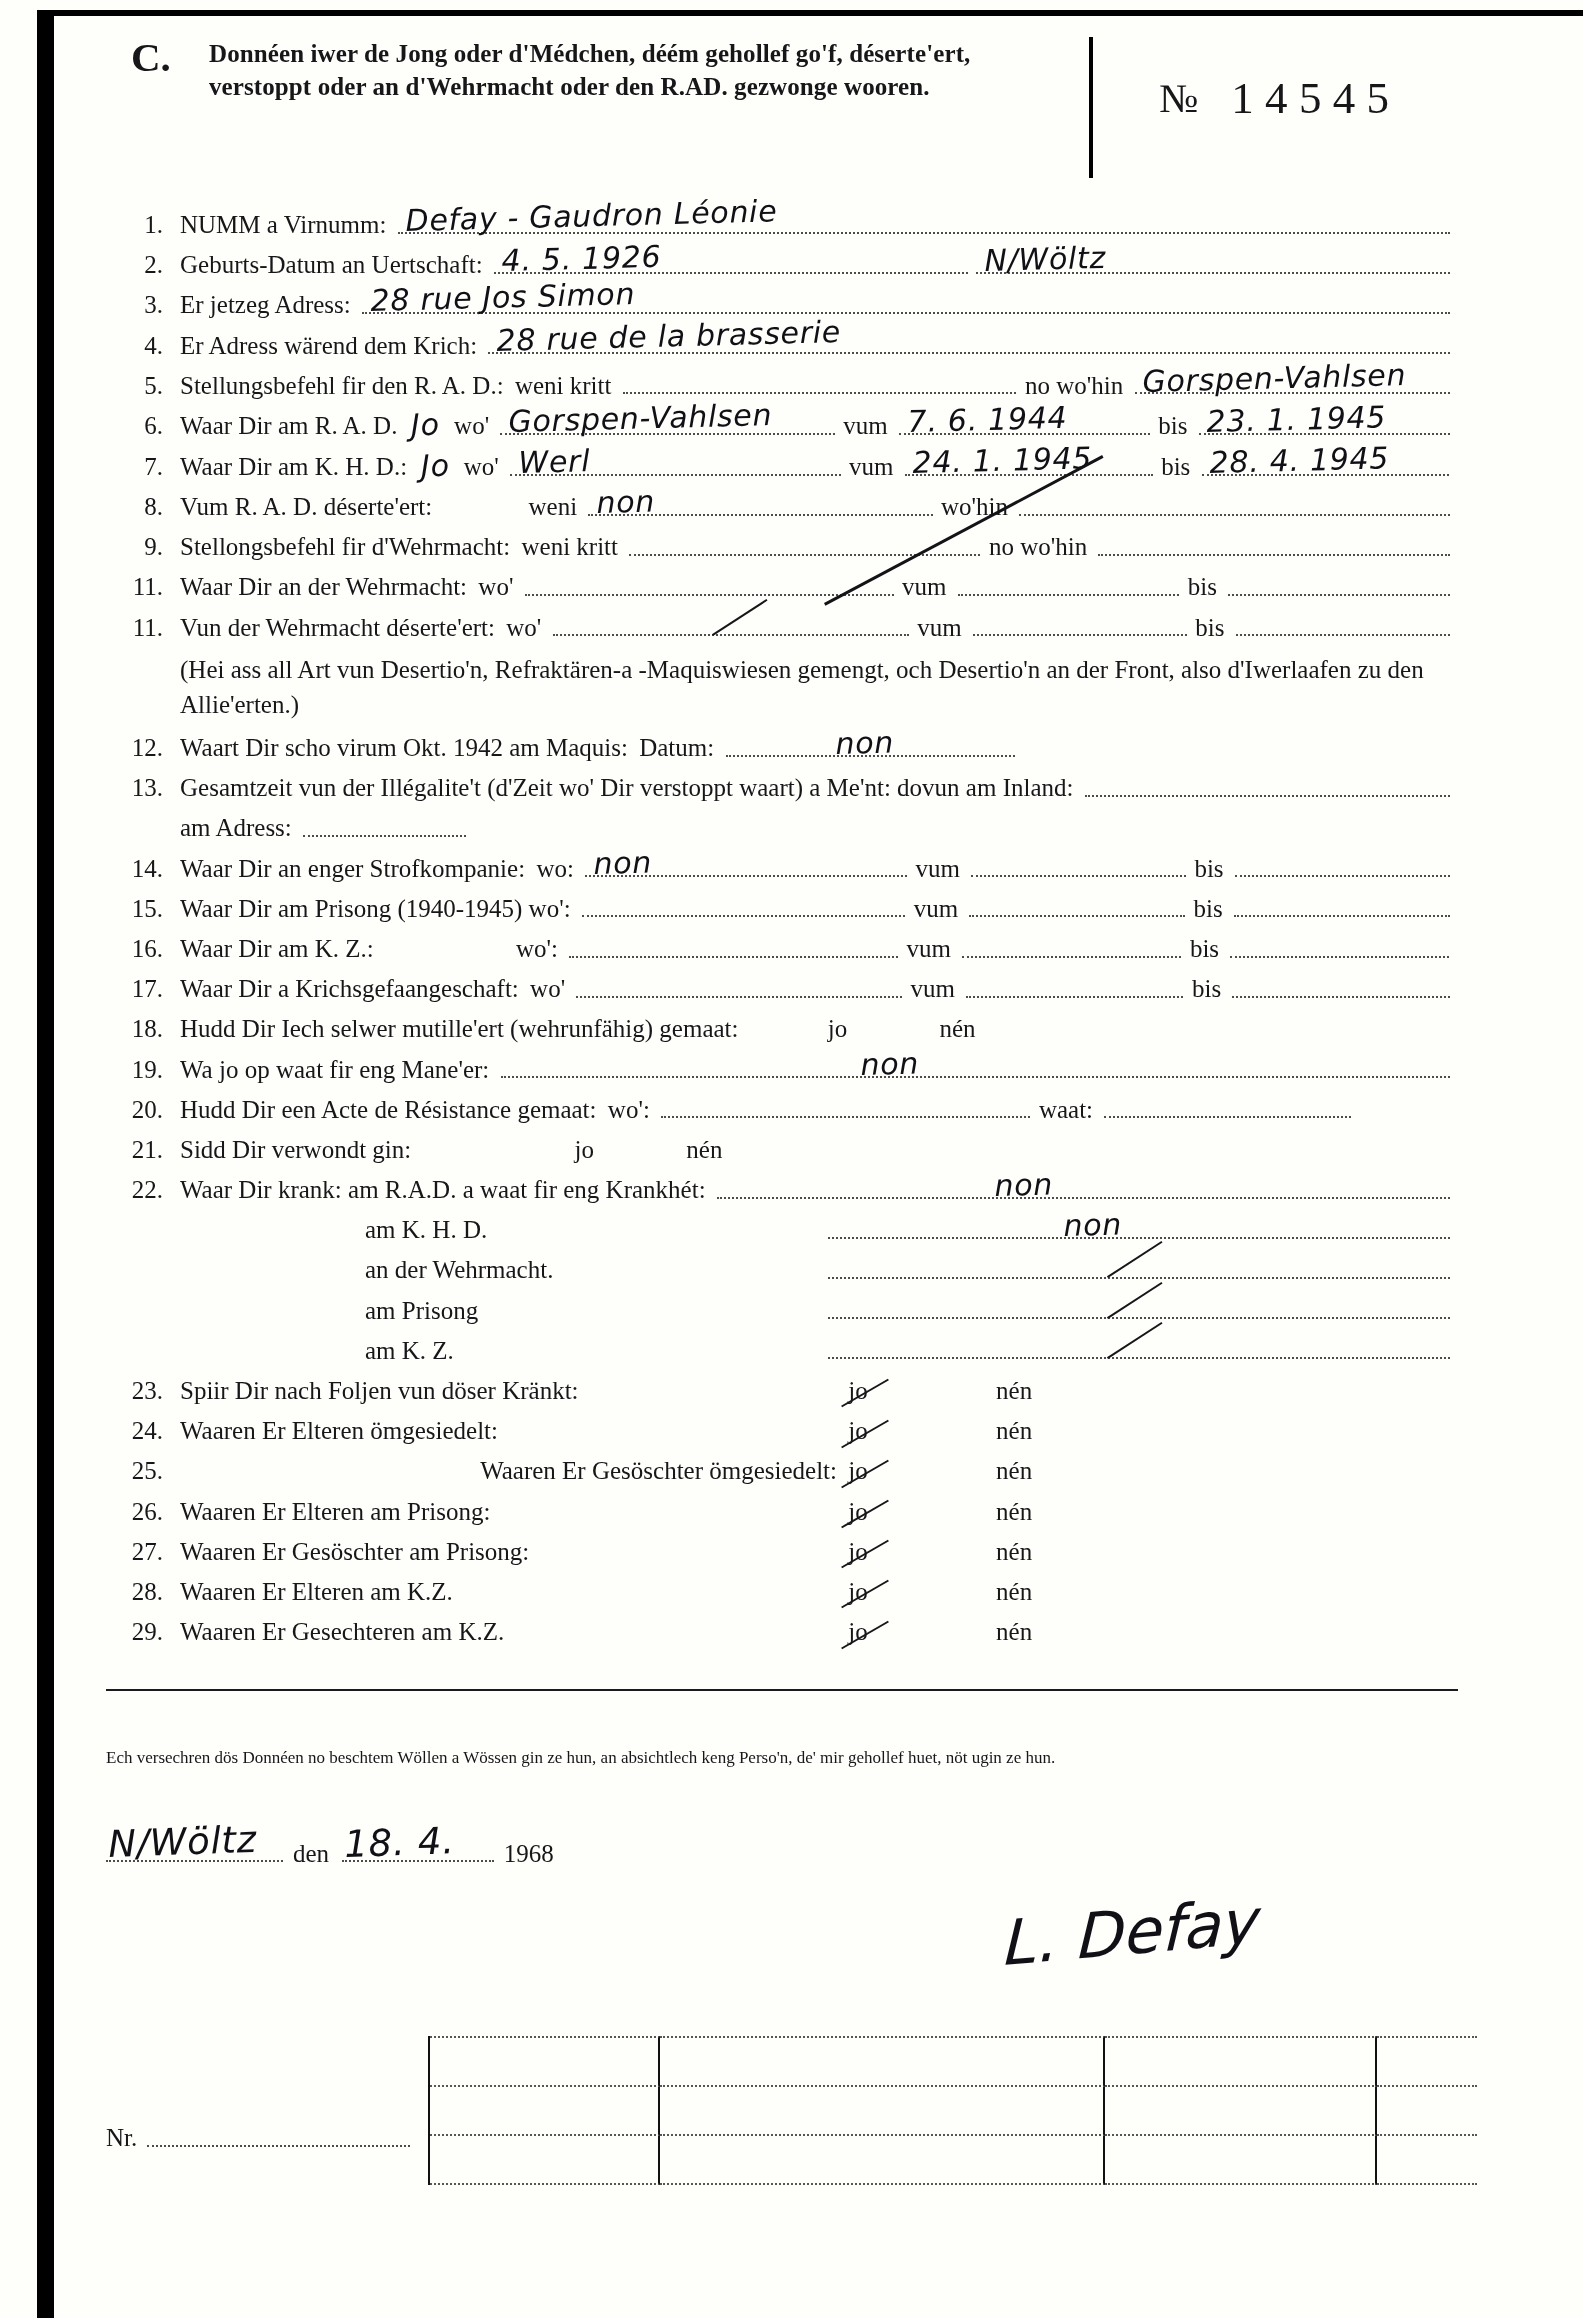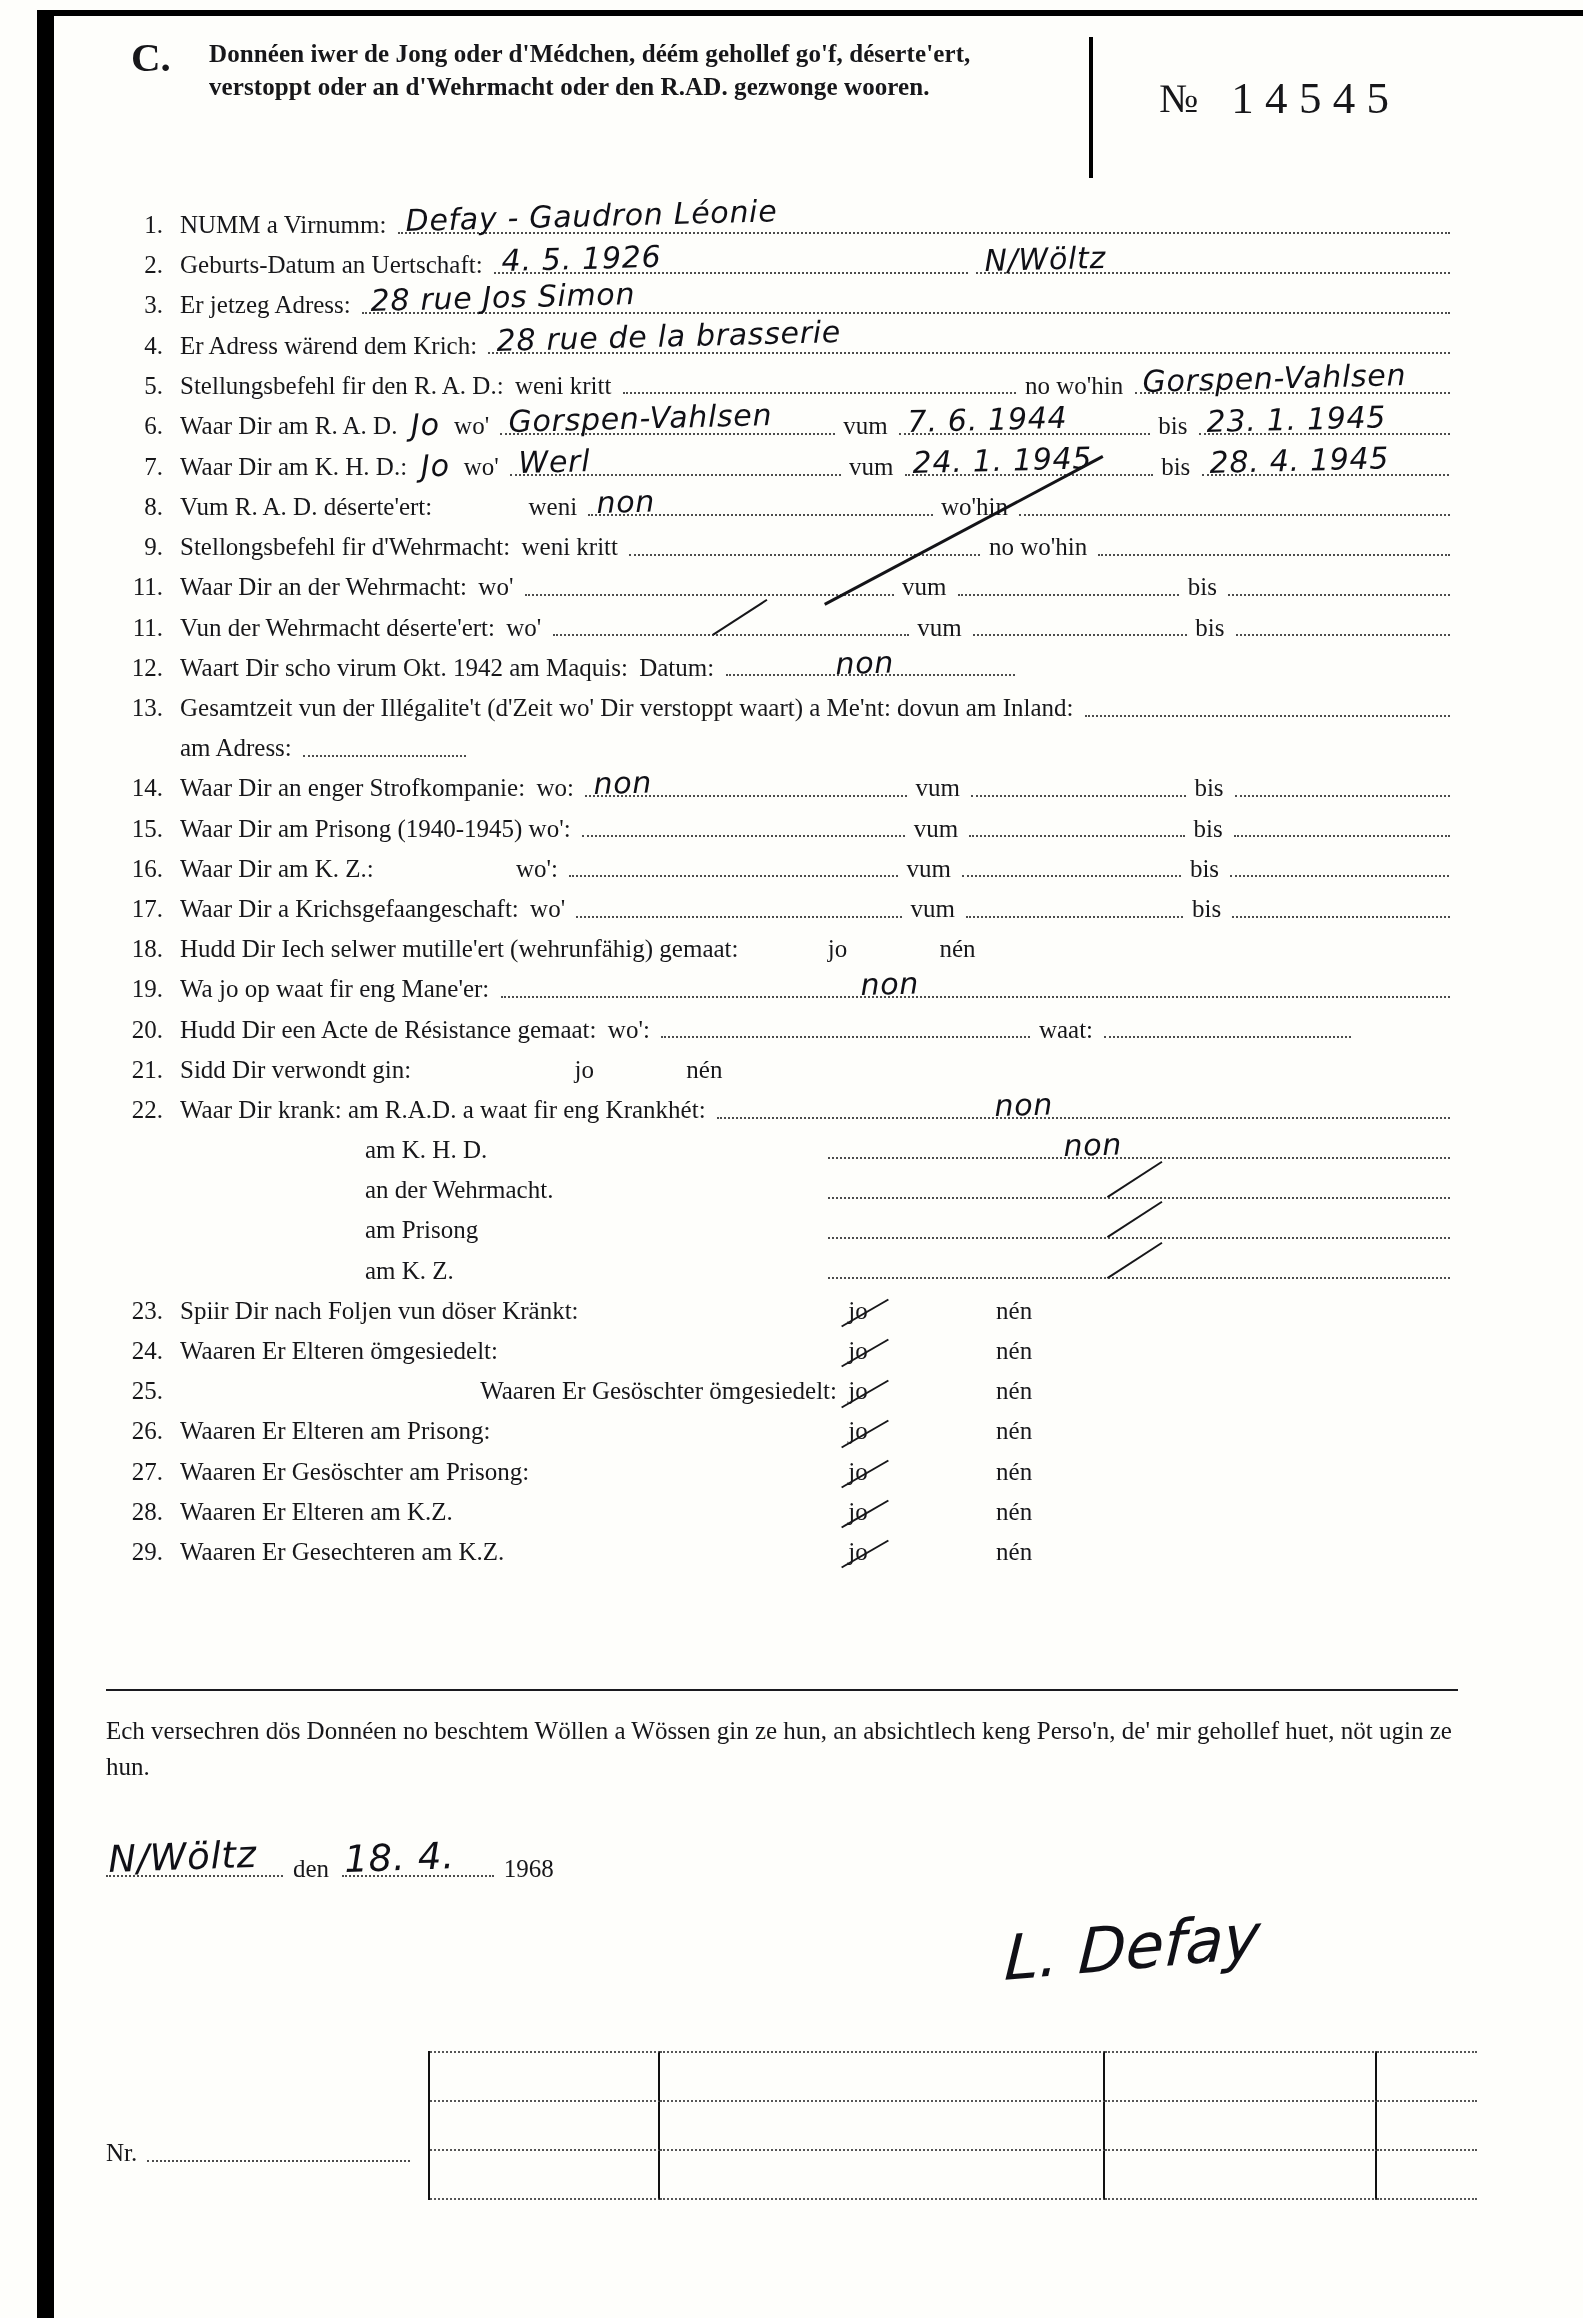--- a/index.html
+++ b/index.html
@@ -48,21 +48,21 @@
   .slashmark{position:absolute;left:45%;bottom:-1.4px;width:65px;height:0;
              border-top:2.8px solid #17171a;transform:rotate(-33deg);transform-origin:left bottom;}
 
   
   .strike-zone{position:relative;}
   .strike-zone::after{content:"";position:absolute;left:718px;top:112px;width:315px;height:0;
                       border-top:3.5px solid #141418;transform:rotate(-28deg);transform-origin:left top;}
 
   
   .divider{border-top:2.8px solid #1b1b1f;margin-top:31px;width:1352px;}
-  .cert{margin-top:22px;width:1349px;font-size:25px;line-height:1.45;}
+  .cert{margin-top:55px;width:1349px;font-size:17px;line-height:1.45;}
   .dateline{display:flex;align-items:flex-end;margin-top:67px;font-size:25px;line-height:31px;}
   .dl-fill{position:relative;flex:none;height:8.5px;margin:0 10px 6.4px 0;border-bottom:2.1px dotted #4c4c4c;}
   .dl-fill .hw.over{position:absolute;left:2.8px;bottom:-2.8px;font-size:37px;line-height:1;white-space:nowrap;
                     transform:rotate(-2deg);transform-origin:left bottom;}
   .dateline .txt{margin-right:12.7px;}
   .signature{margin-top:18.4px;margin-left:898px;width:452px;font-family:"DejaVu Sans",sans-serif;
              font-style:italic;font-size:62px;color:#101016;transform:rotate(-5deg) skewX(-8deg);}
 
   
   .bottom{display:flex;margin-top:76px;align-items:center;}
@@ -203,20 +203,21 @@
           <span class="txt">Vun der Wehrmacht déserte'ert:</span>
           <span class="txt">wo'</span>
           <span class="fill" style="flex-grow: 5;">
             <span class="slashmark"></span>
           </span>
           <span class="txt">vum</span>
           <span class="fill" style="flex-grow: 3;"></span>
           <span class="txt">bis</span>
           <span class="fill" style="flex-grow: 3;"></span>
         </div>
+        <div class="row sub block"><span class="txt wrap">(Hei ass all Art vun Desertio'n, Refraktären-a -Maquiswiesen gemengt, och Desertio'n an der Front, also d'Iwerlaafen zu den Allie'erten.)</span></div>
       </div>
       <div class="row">
         <span class="num">12.</span>
         <span class="txt">Waart Dir scho virum Okt. 1942 am Maquis:</span>
         <span class="txt">Datum:</span>
         <span class="fill" style="flex-grow: 2;">
           <span class="hw over mid">non</span>
         </span>
         <span class="gapx" style="flex-grow: 3;"></span>
       </div>

